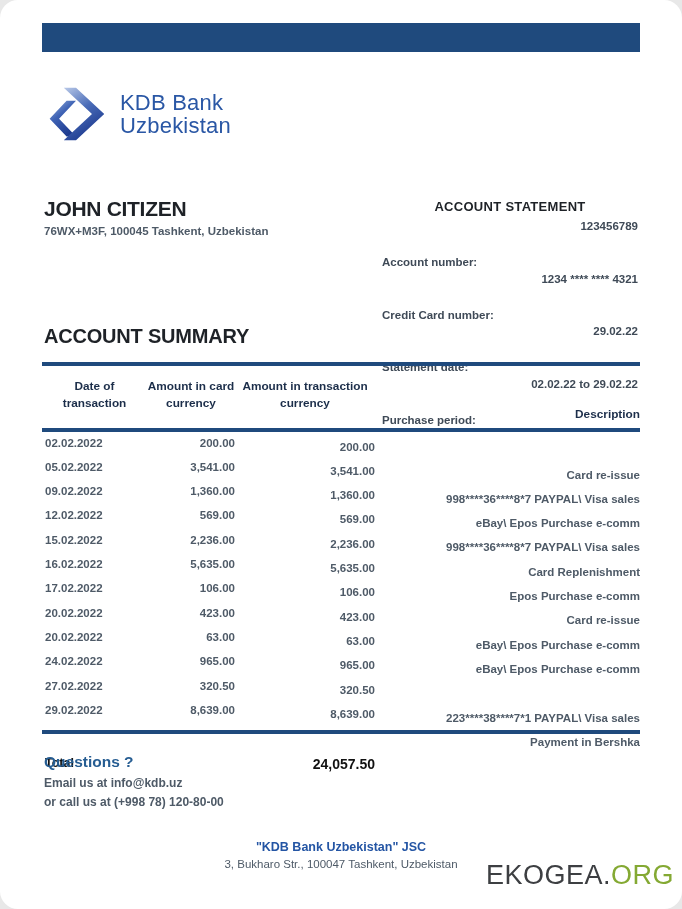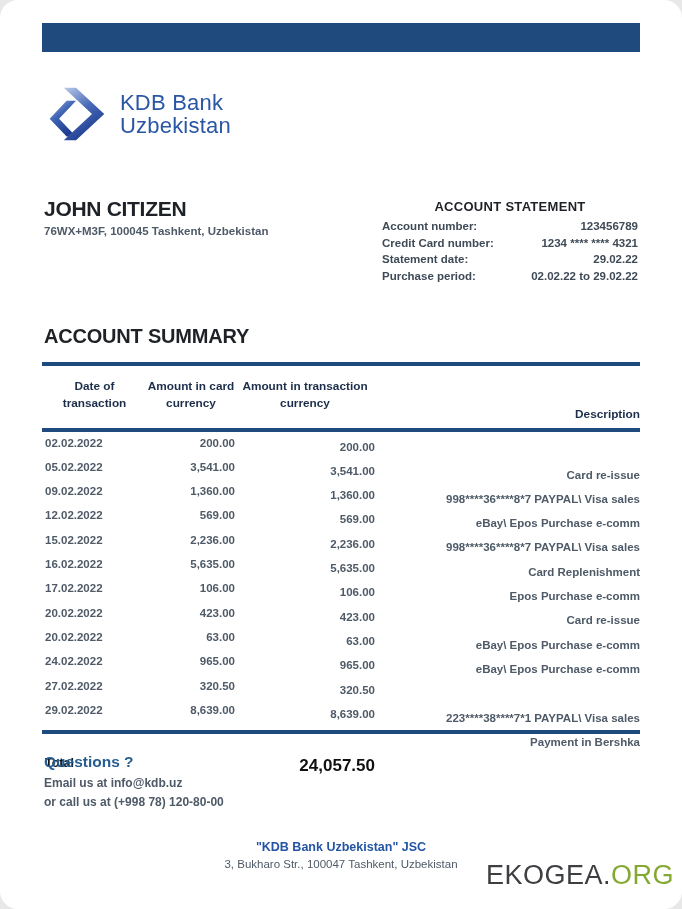--- a/index.html
+++ b/index.html
@@ -40,21 +40,21 @@
     font-size: 21px; font-weight: bold; color: #1e2227; letter-spacing: -0.3px;
   }
   .customer-address { margin-top: 4px; font-size: 11.5px; font-weight: bold; color: #4e5a67; }
 
   .statement { position: absolute; left: 382px; top: 199px; width: 256px; }
   .statement-title {
     text-align: center; font-size: 13px; font-weight: 600; color: #1e2227; letter-spacing: 0.3px;
   }
   .statement-fields { margin-top: 6px; }
   .statement-field { display: flex; justify-content: space-between; font-size: 11.5px; color: #3f4a57; margin-top: 4.5px; }
-  .statement-field .lbl { font-weight: bold; }
+  .statement-field .lbl { font-weight: bold; margin-top: 36px; }
   .statement-field .val { font-weight: bold; text-align: right; }
 
   
   .summary-title {
     position: absolute; left: 44px; top: 325px;
     font-size: 20px; font-weight: bold; color: #1e2227; letter-spacing: -0.2px;
   }
 
   .table { position: absolute; left: 42px; top: 362px; width: 598px; }
   .rule { height: 4px; background: #1f4a7d; }
@@ -73,21 +73,21 @@
   .trow { display: flex; height: 24.3px; align-items: flex-start; }
   .trow .tc { color: #4e5a67; font-weight: bold; font-size: 11.5px; }
   .trow .c-date { text-align: left; padding-left: 3px; padding-top: 2px; }
   .trow .c-card { text-align: right; padding-top: 2px; }
   .trow .c-trans { text-align: right; padding-top: 6px; }
   .trow .c-desc { padding-top: 6px; }
 
   .total-row { display: flex; padding: 22px 0; }
   .total-row .c-date { text-align: left; padding-left: 3px; font-size: 12.5px; font-weight: bold; color: #111; }
   .total-row .c-card { }
-  .total-row .c-trans { text-align: right; font-size: 17px; font-weight: bold; color: #111; }
+  .total-row .c-trans { text-align: right; font-size: 14px; font-weight: bold; color: #111; }
 
   
   .questions { position: absolute; left: 44px; top: 753px; }
   .questions-title { font-size: 15.5px; font-weight: bold; color: #265d92; }
   .questions-line { margin-top: 5px; font-size: 12px; font-weight: bold; color: #4e5a67; }
 
   
   .footer { position: absolute; left: 42px; top: 840px; width: 598px; text-align: center; }
   .footer-company { font-size: 12.5px; font-weight: bold; color: #2455a4; }
   .footer-address { margin-top: 4px; font-size: 11.5px; color: #4e5a67; }

